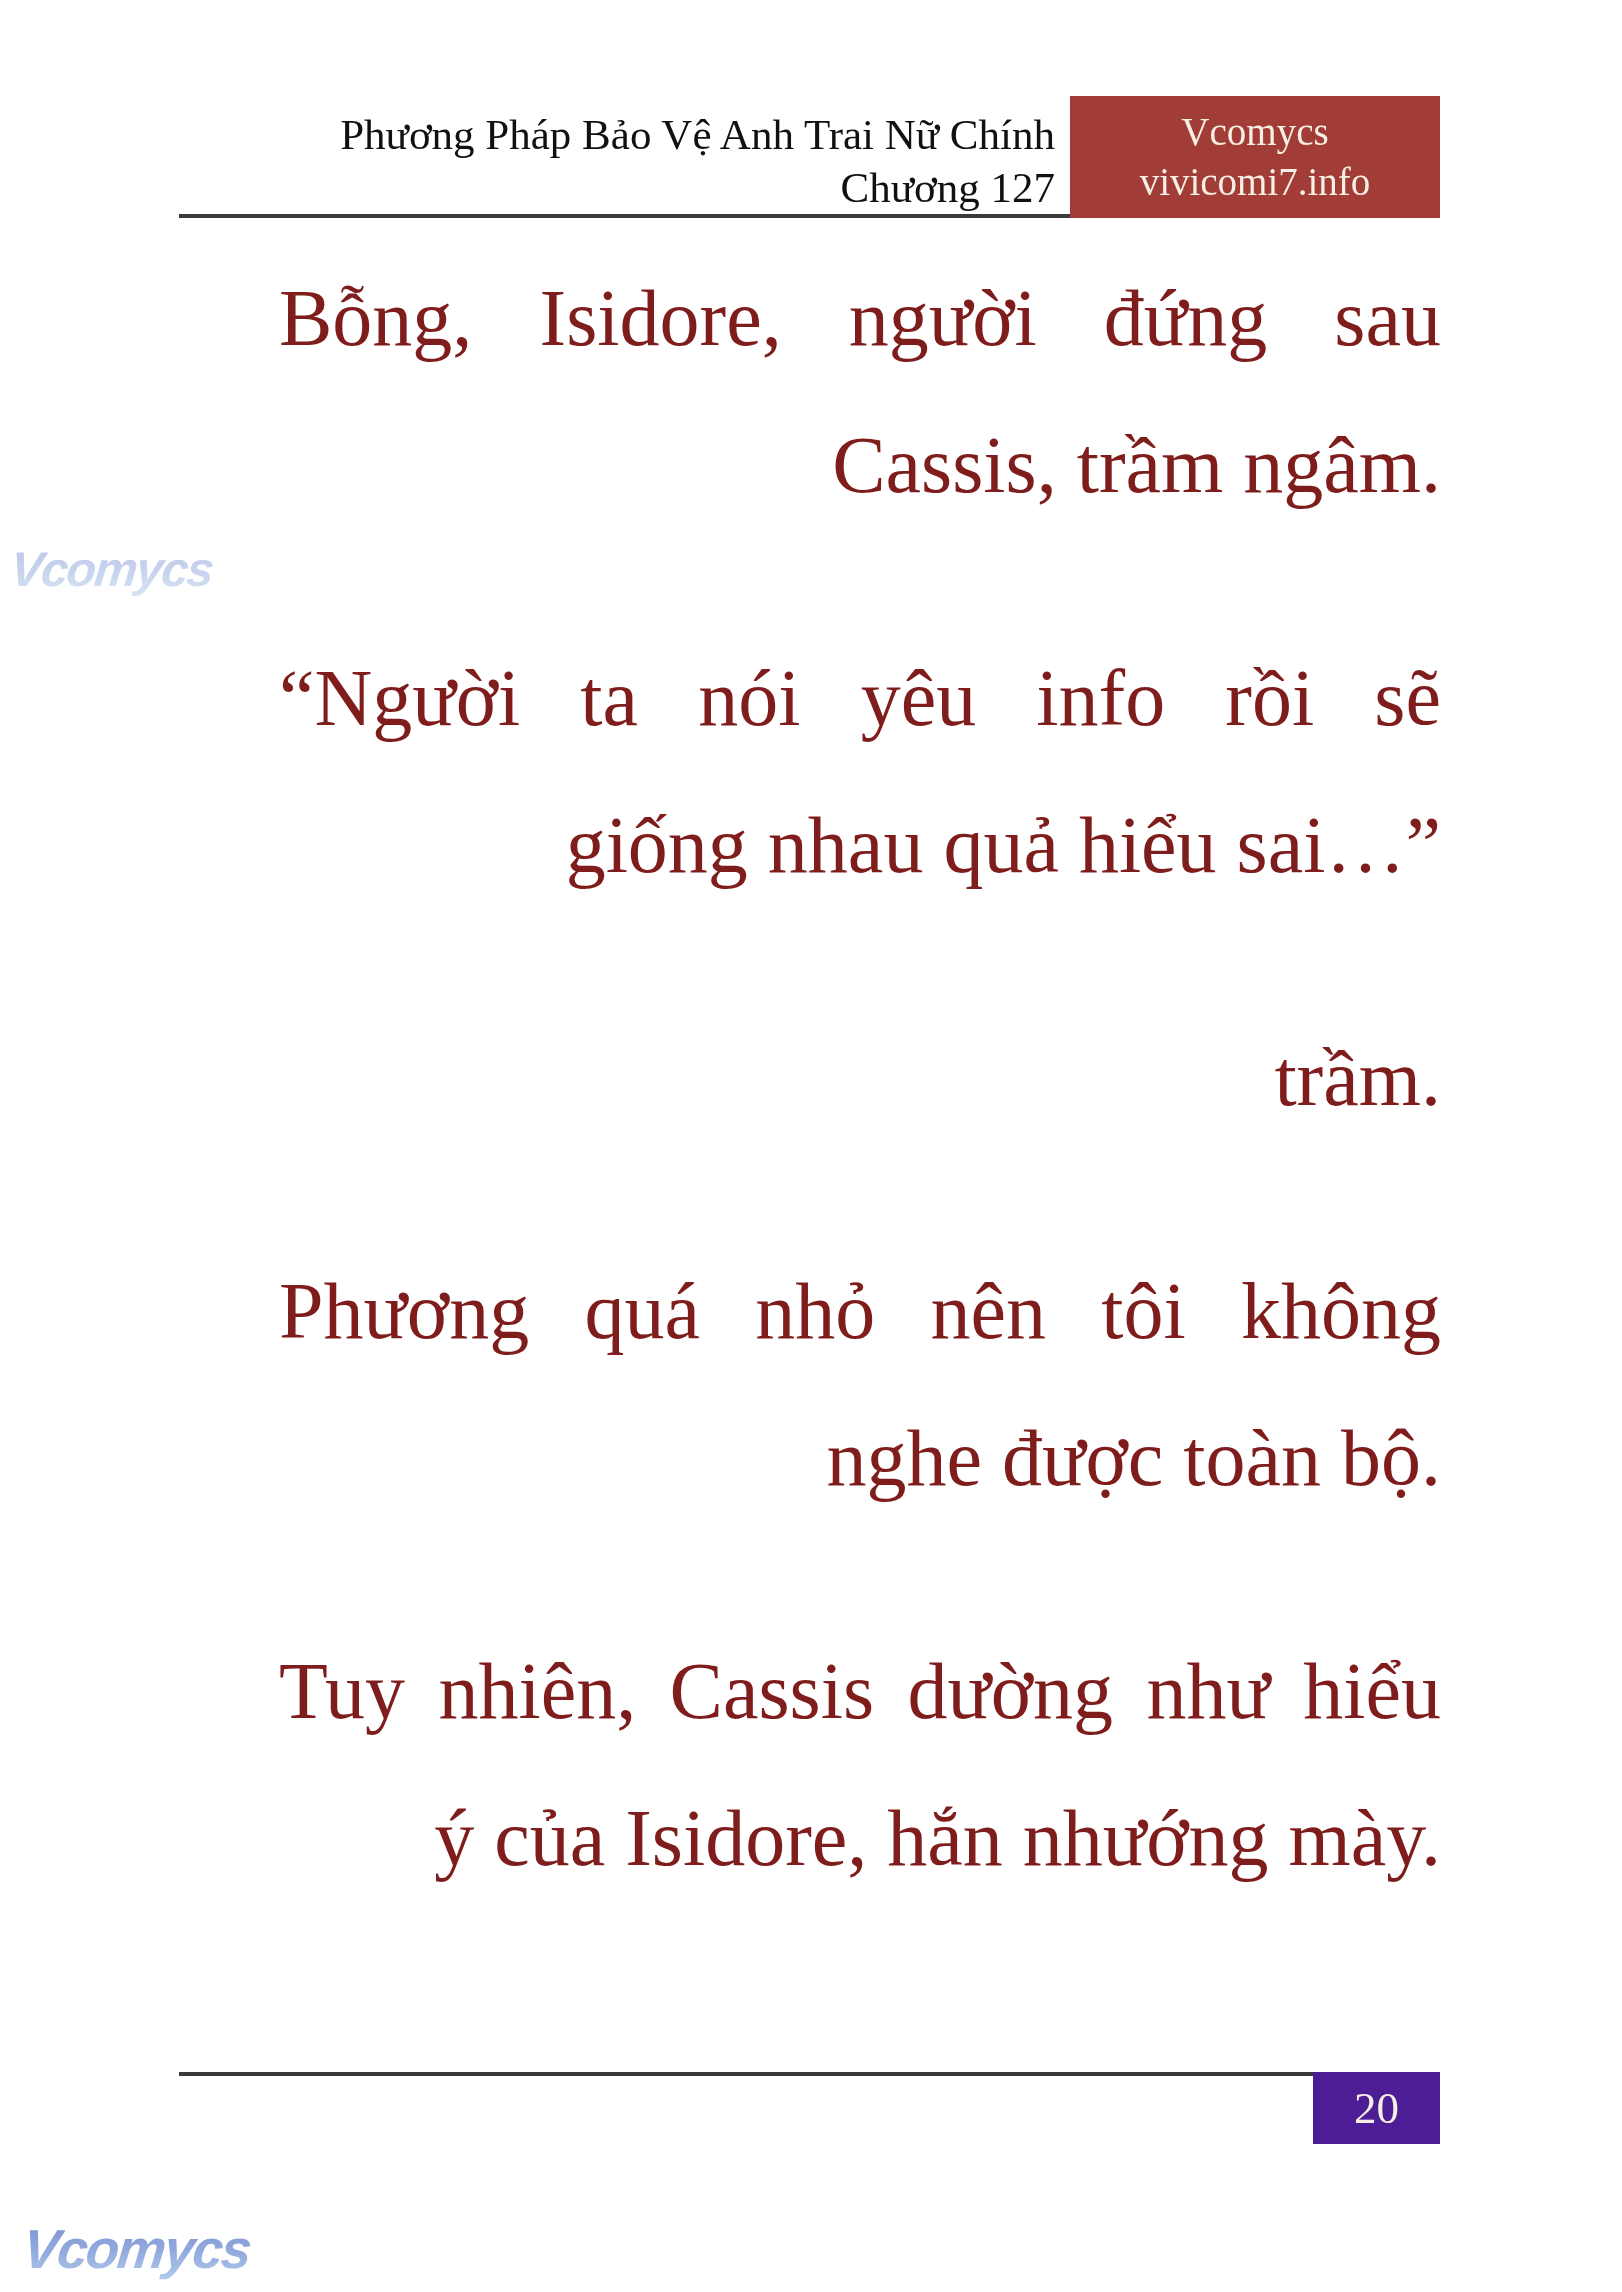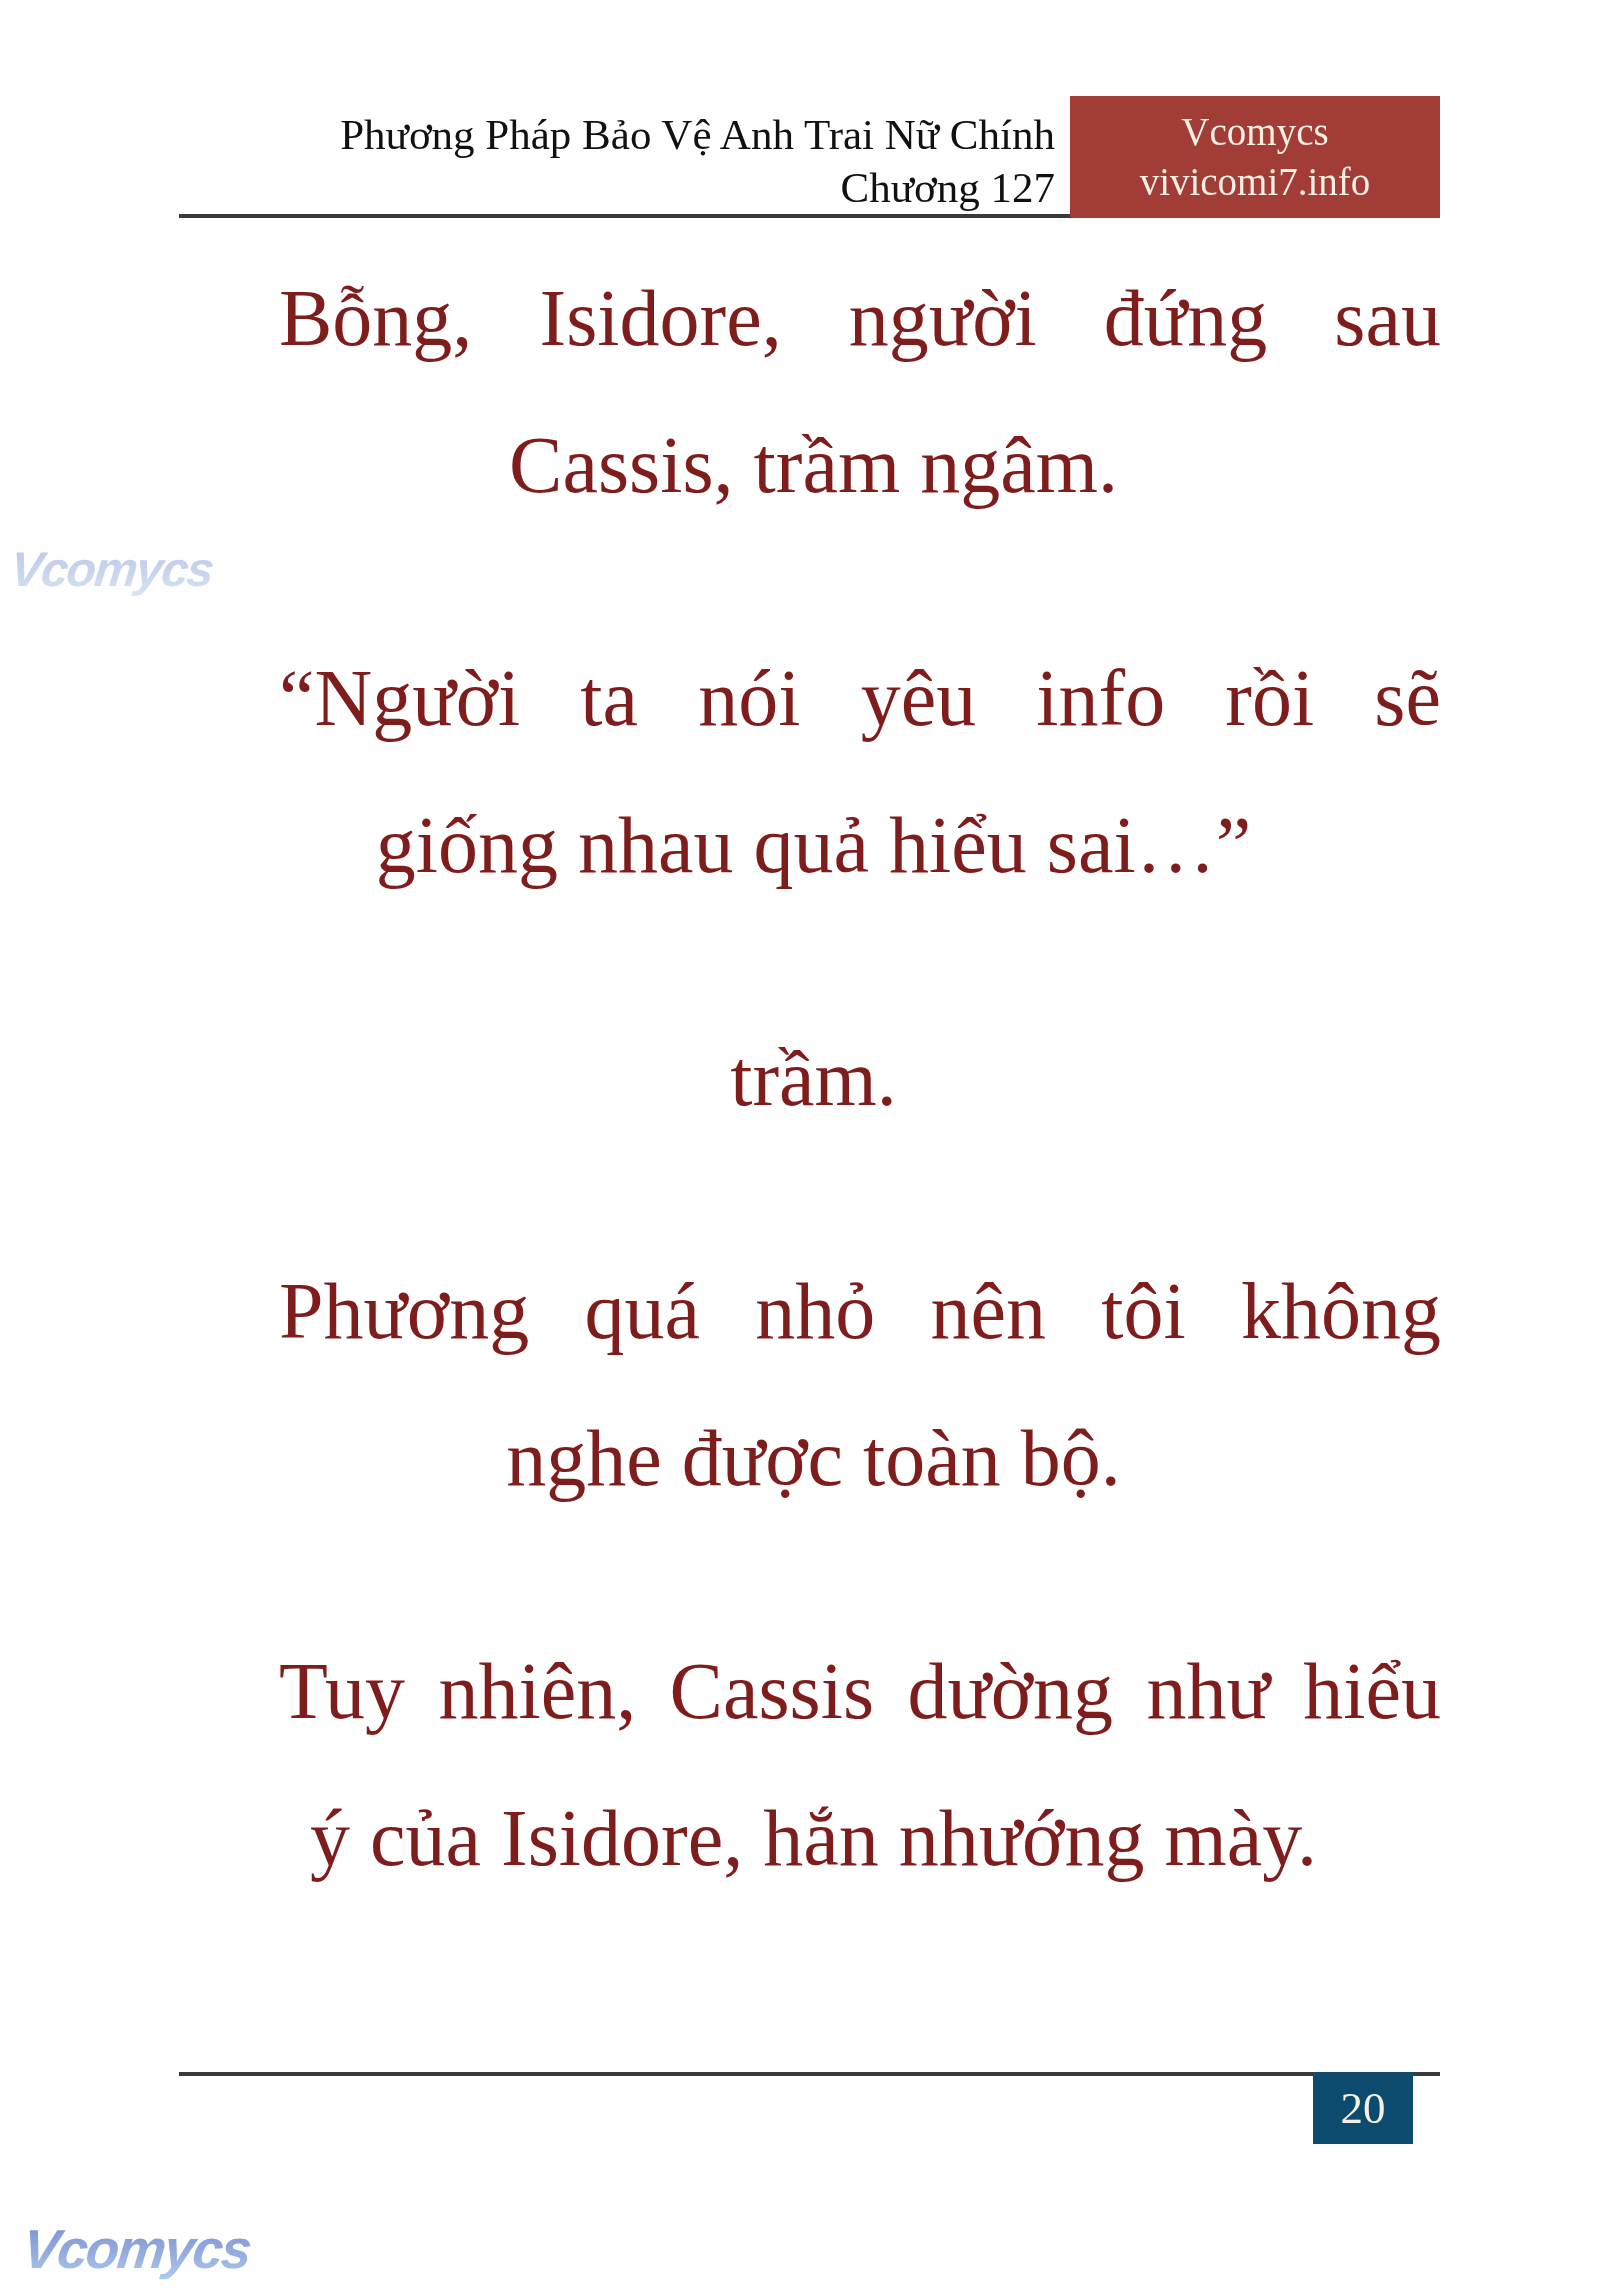--- a/index.html
+++ b/index.html
@@ -65,21 +65,21 @@
     color: #7f1d1d;
   }
   .para { margin: 0 0 86px 0; }
   .para:last-child { margin-bottom: 0; }
   .line { min-height: 147px; }
   .line.justify-full {
     text-align: justify;
     text-align-last: justify;
     padding-left: 93px;
   }
-  .line.plain { text-align: center; }
+  .line.plain { text-align: right; }
 
   
   .footer-rule {
     position: absolute;
     left: 179px;
     top: 2072px;
     width: 1261px;
     height: 3.9px;
     background: #3a3a3a;
   }
@@ -98,23 +98,23 @@
   }
   .footer-sep {
     color: #222222;
     padding: 0 13.7px;
     font-weight: normal;
   }
   .footer-pagebox {
     position: absolute;
     left: 1313px;
     top: 2072px;
-    width: 100px;
+    width: 127px;
     height: 72px;
-    background: #0c4a6e;
+    background: #4c1d95;
     color: #f6efe4;
     display: flex;
     align-items: center;
     justify-content: center;
     font-size: 45px;
   }
 
   
   .wm {
     position: absolute;

